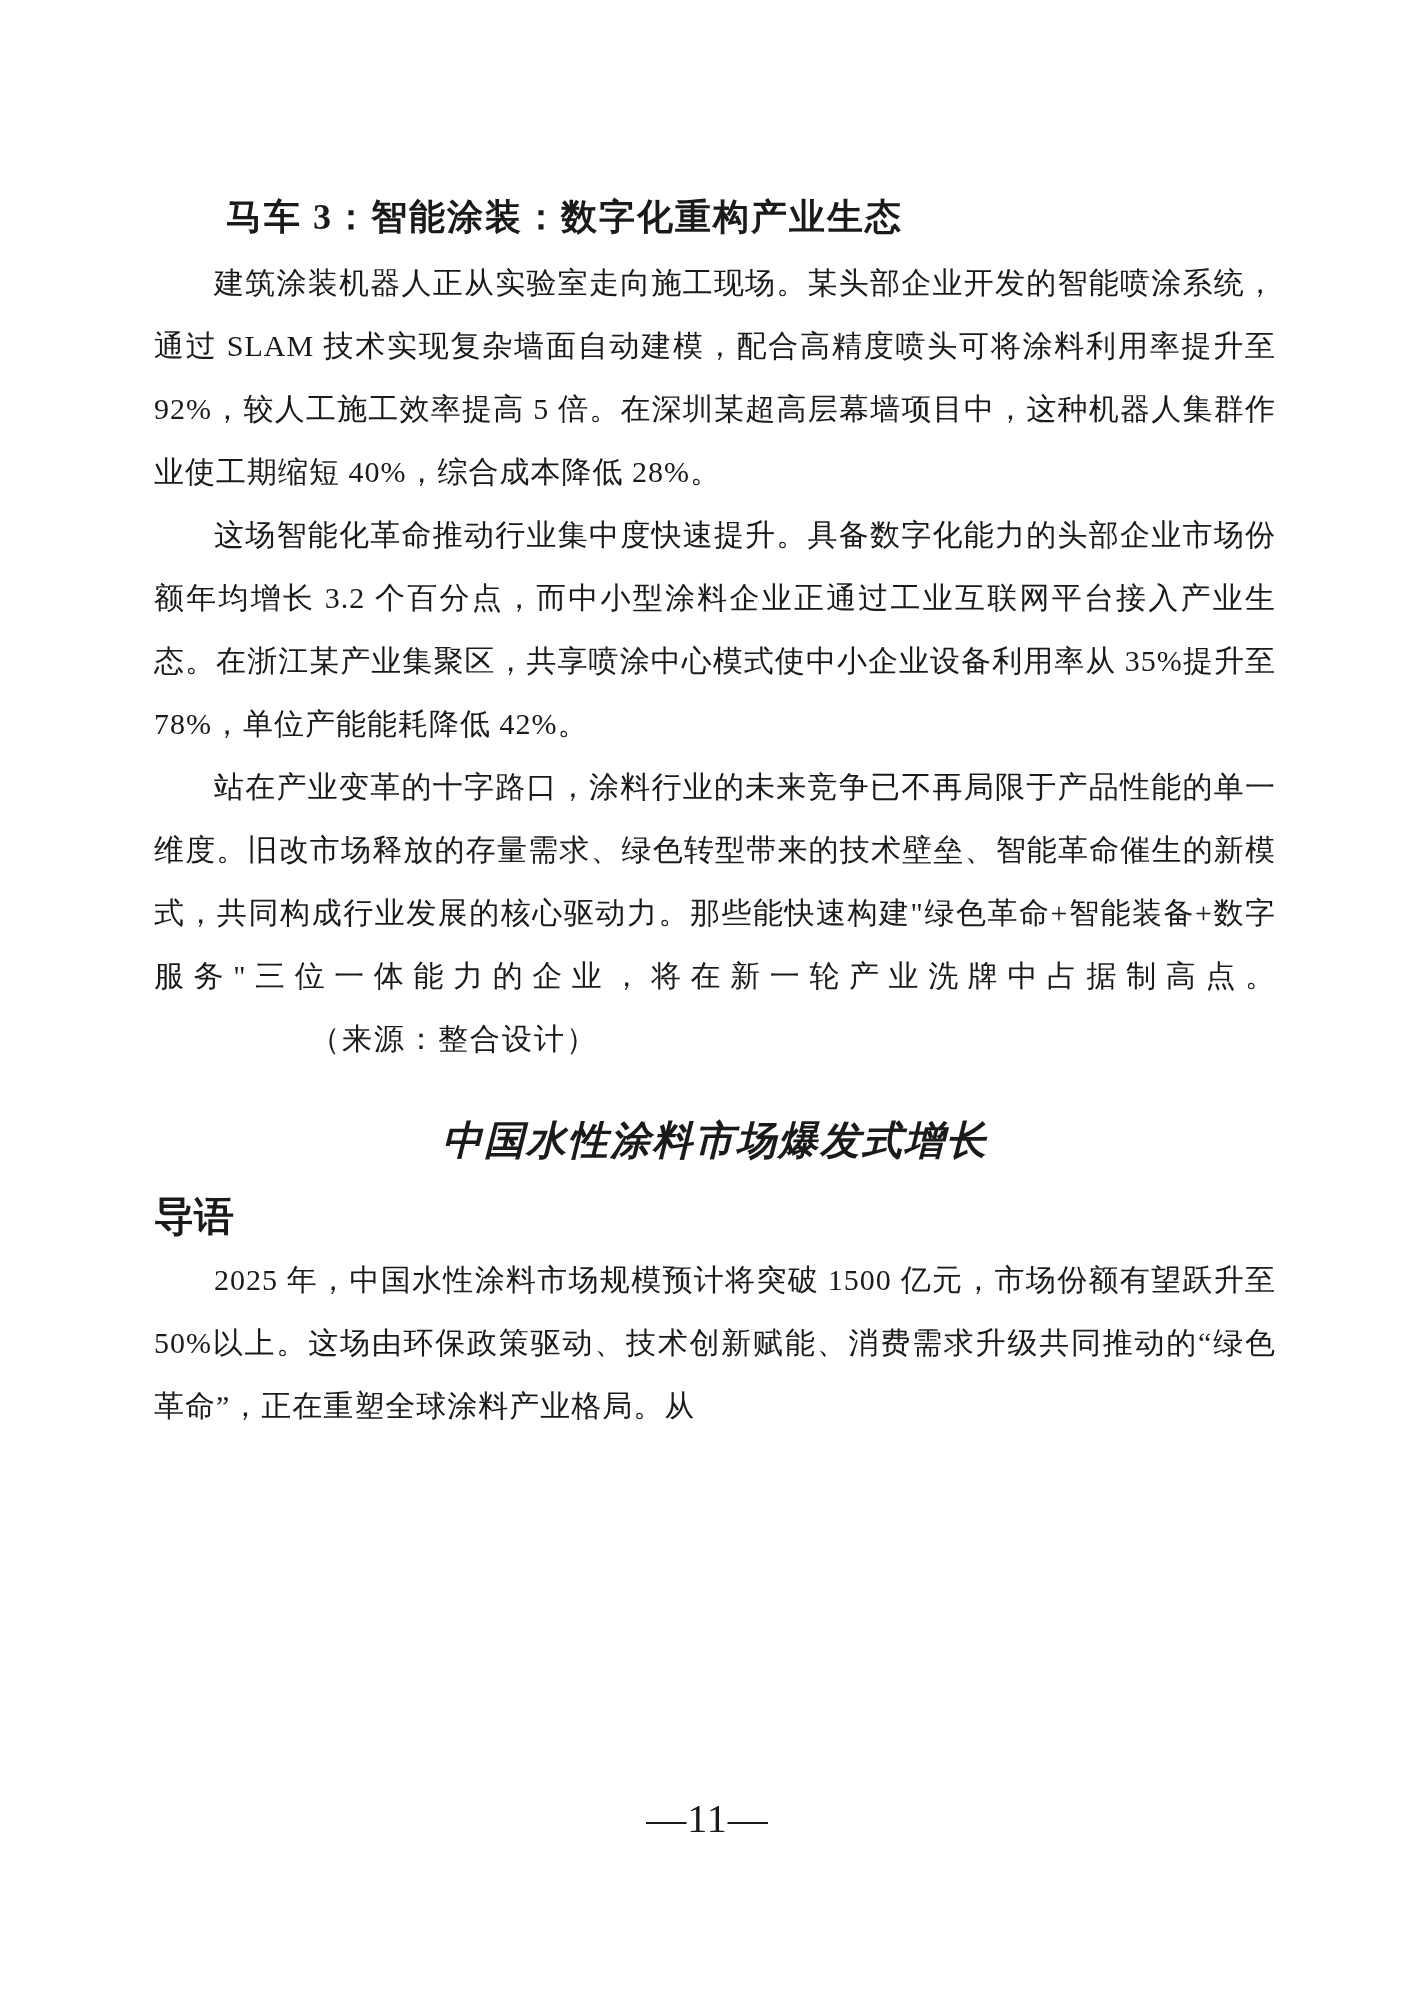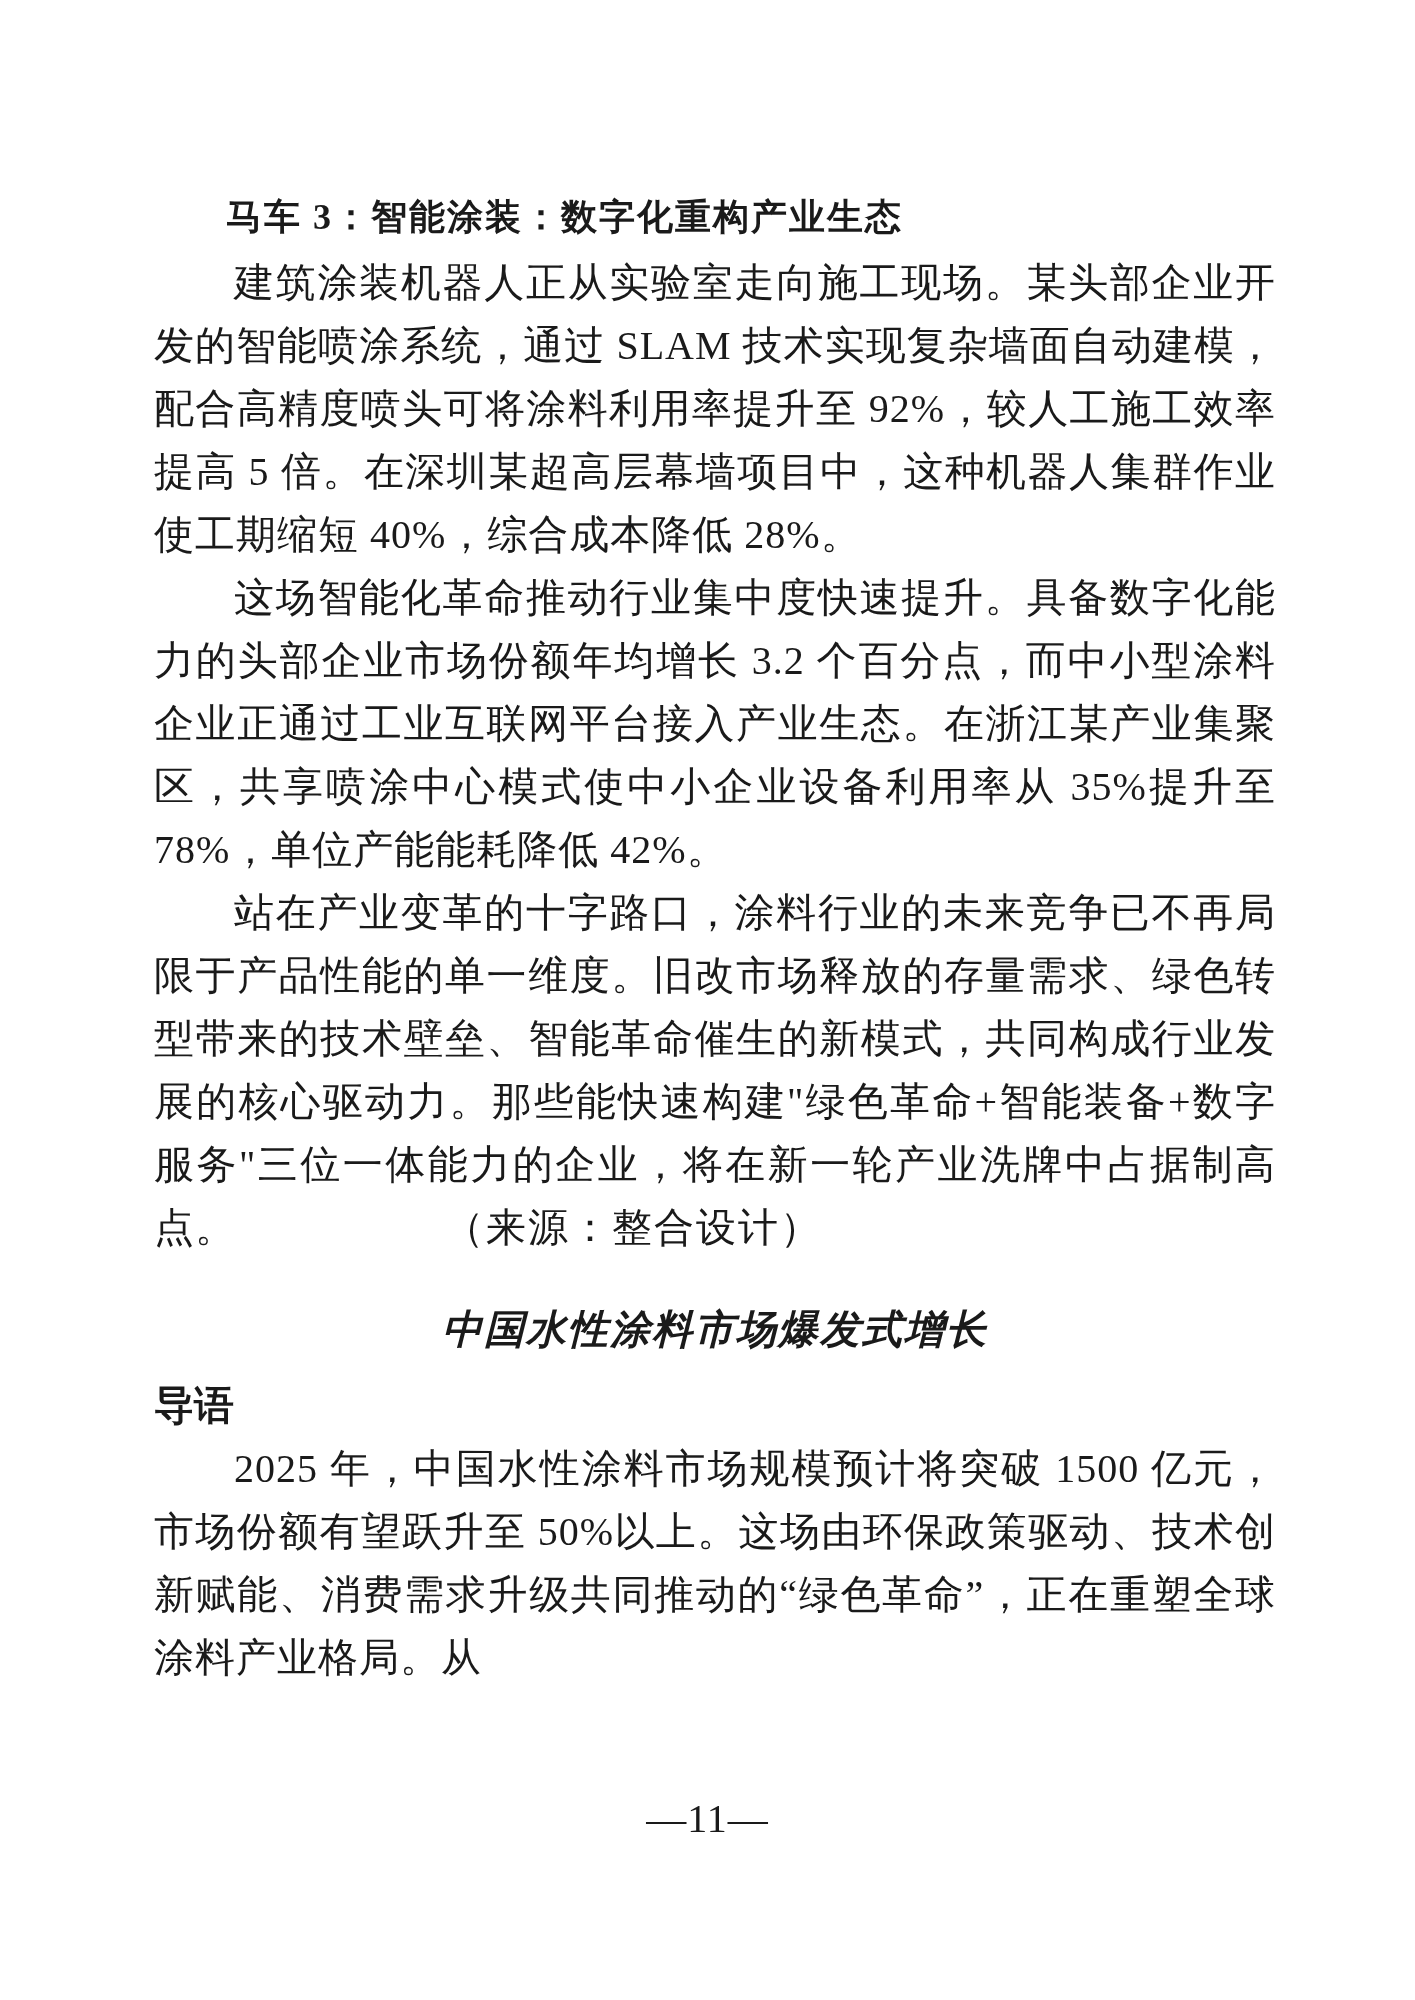--- a/index.html
+++ b/index.html
@@ -25,21 +25,21 @@
   }
   .article-heading {
     font-size: 36px;
     font-weight: bold;
     line-height: 63px;
     margin: 0 0 2px 0;
     text-indent: 2em;
     letter-spacing: 2px;
   }
   .body-para {
-    font-size: 40px;
+    font-size: 30px;
     line-height: 63px;
     margin: 0;
     text-align: justify;
     text-indent: 2em;
     letter-spacing: 1px;
   }
   .source {
     display: inline-block;
     margin-left: 3.2em;
     letter-spacing: 2px;

